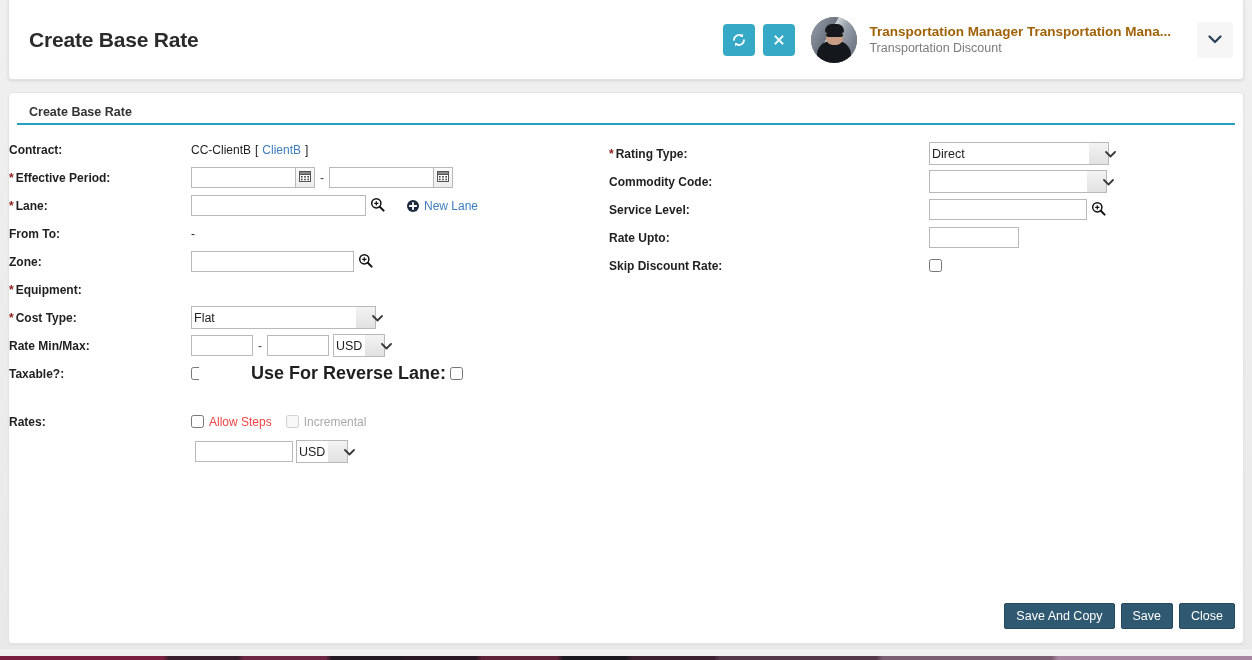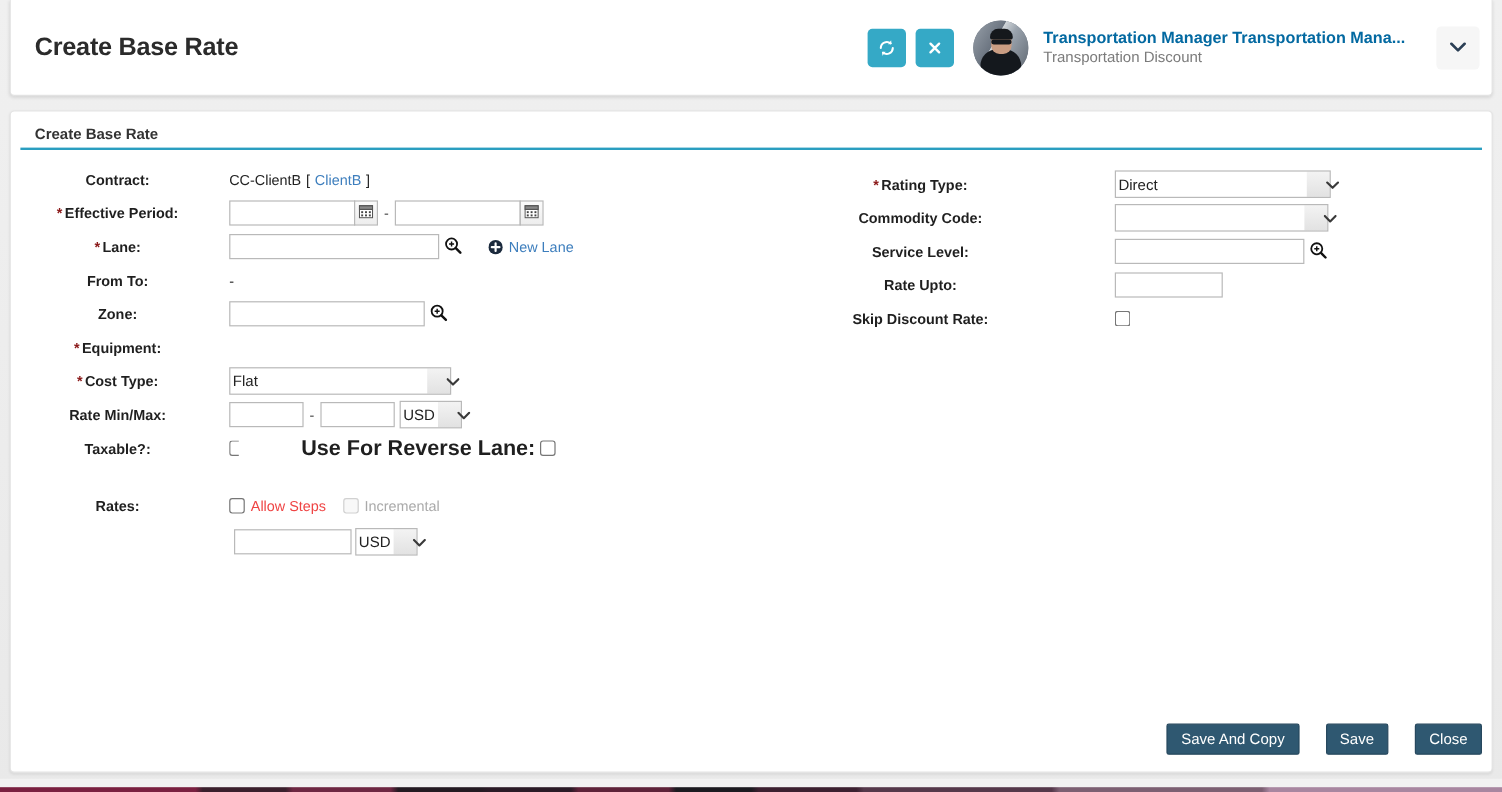--- a/index.html
+++ b/index.html
@@ -102,21 +102,21 @@
     left: 50%; top: 16px;
     width: 17px; height: 4px;
     margin-left: -8px;
     background: #14181d;
     border-radius: 2px;
   }
   .user-text { display: flex; flex-direction: column; justify-content: center; }
   .user-name {
     font-size: 13.5px;
     font-weight: bold;
-    color: #0369a1;
+    color: #a16207;
     white-space: nowrap;
     max-width: 310px;
     overflow: hidden;
     text-overflow: ellipsis;
   }
   .user-role {
     font-size: 12.5px;
     color: #7b7b7b;
     margin-top: 2px;
     white-space: nowrap;
@@ -162,21 +162,21 @@
   .col-left  { position: absolute; left: 0;   top: 12px; width: 560px; }
   .col-right { position: absolute; left: 600px; top: 16px; width: 560px; }
 
   .row {
     display: flex;
     align-items: center;
     min-height: 25px;
     margin-bottom: 3px;
   }
   .lbl {
-    text-align: center;
+    text-align: left;
     font-weight: bold;
     font-size: 12px;
     color: #1f1f1f;
     padding-right: 4px;
     white-space: nowrap;
   }
   .col-left  .lbl { width: 182px; }
   .col-right .lbl { width: 320px; }
   .req { color: #8b1a1a; font-weight: bold; margin-right: 2px; }
 
@@ -271,21 +271,21 @@
     align-items: center;
     margin-left: 186px;
     margin-top: 6px;
   }
 
   
   .card-footer {
     position: absolute;
     right: 8px; bottom: 14px;
     display: flex;
-    gap: 22px;
+    gap: 6px;
   }
   .btn {
     background: #2f5871;
     color: #ffffff;
     border: 1px solid #27485e;
     border-radius: 2px;
     font-family: "Liberation Sans", sans-serif;
     font-size: 12.5px;
     padding: 6px 11px;
     cursor: pointer;

